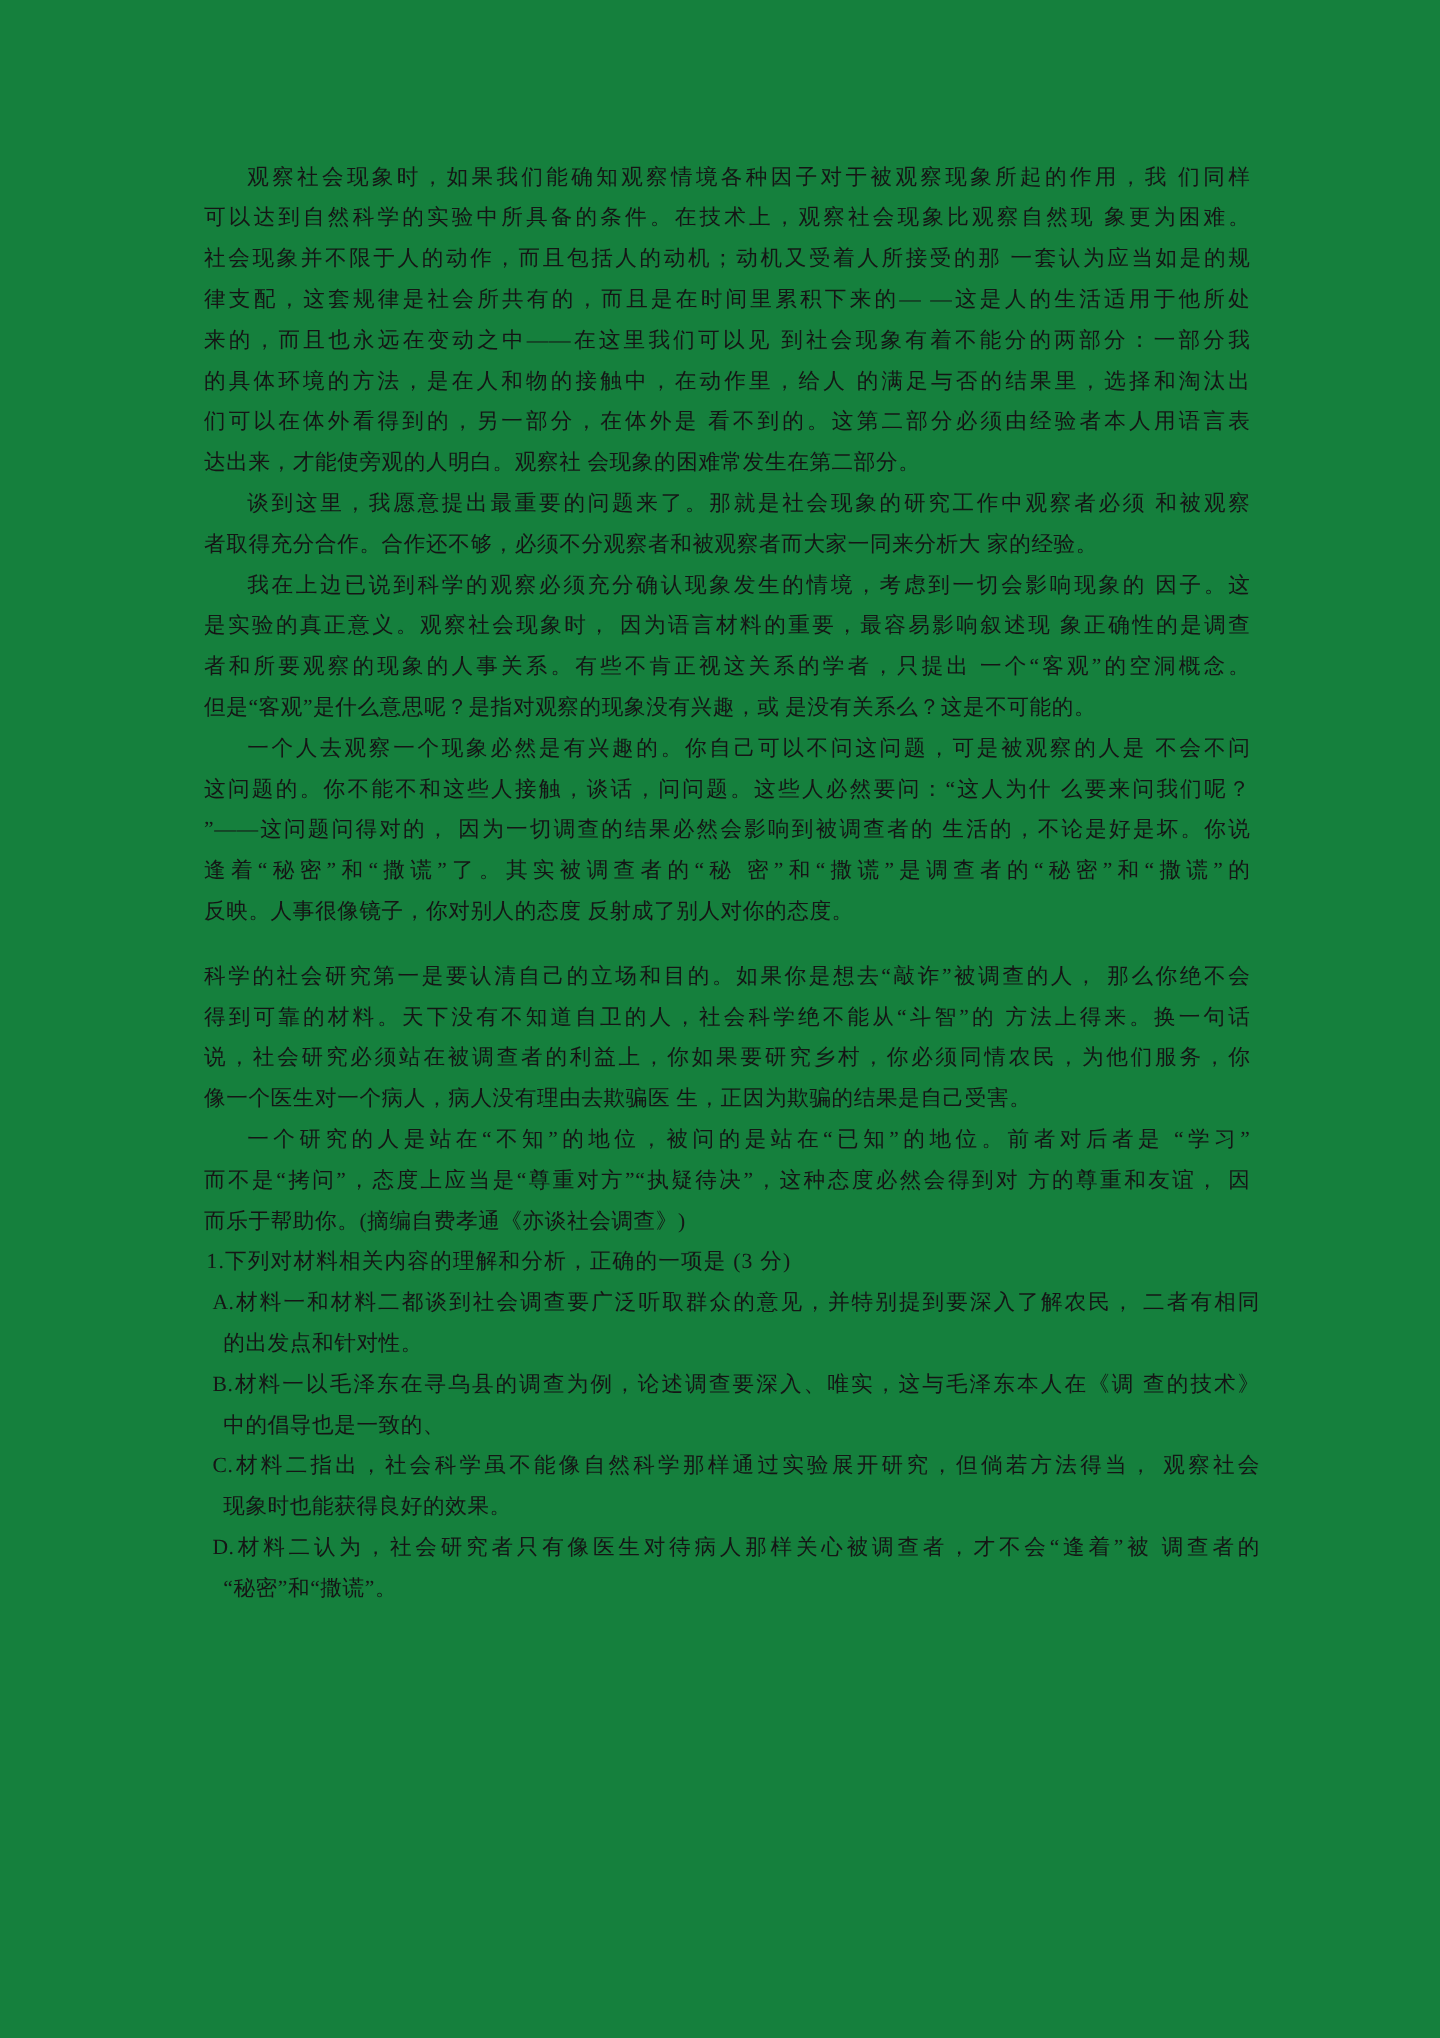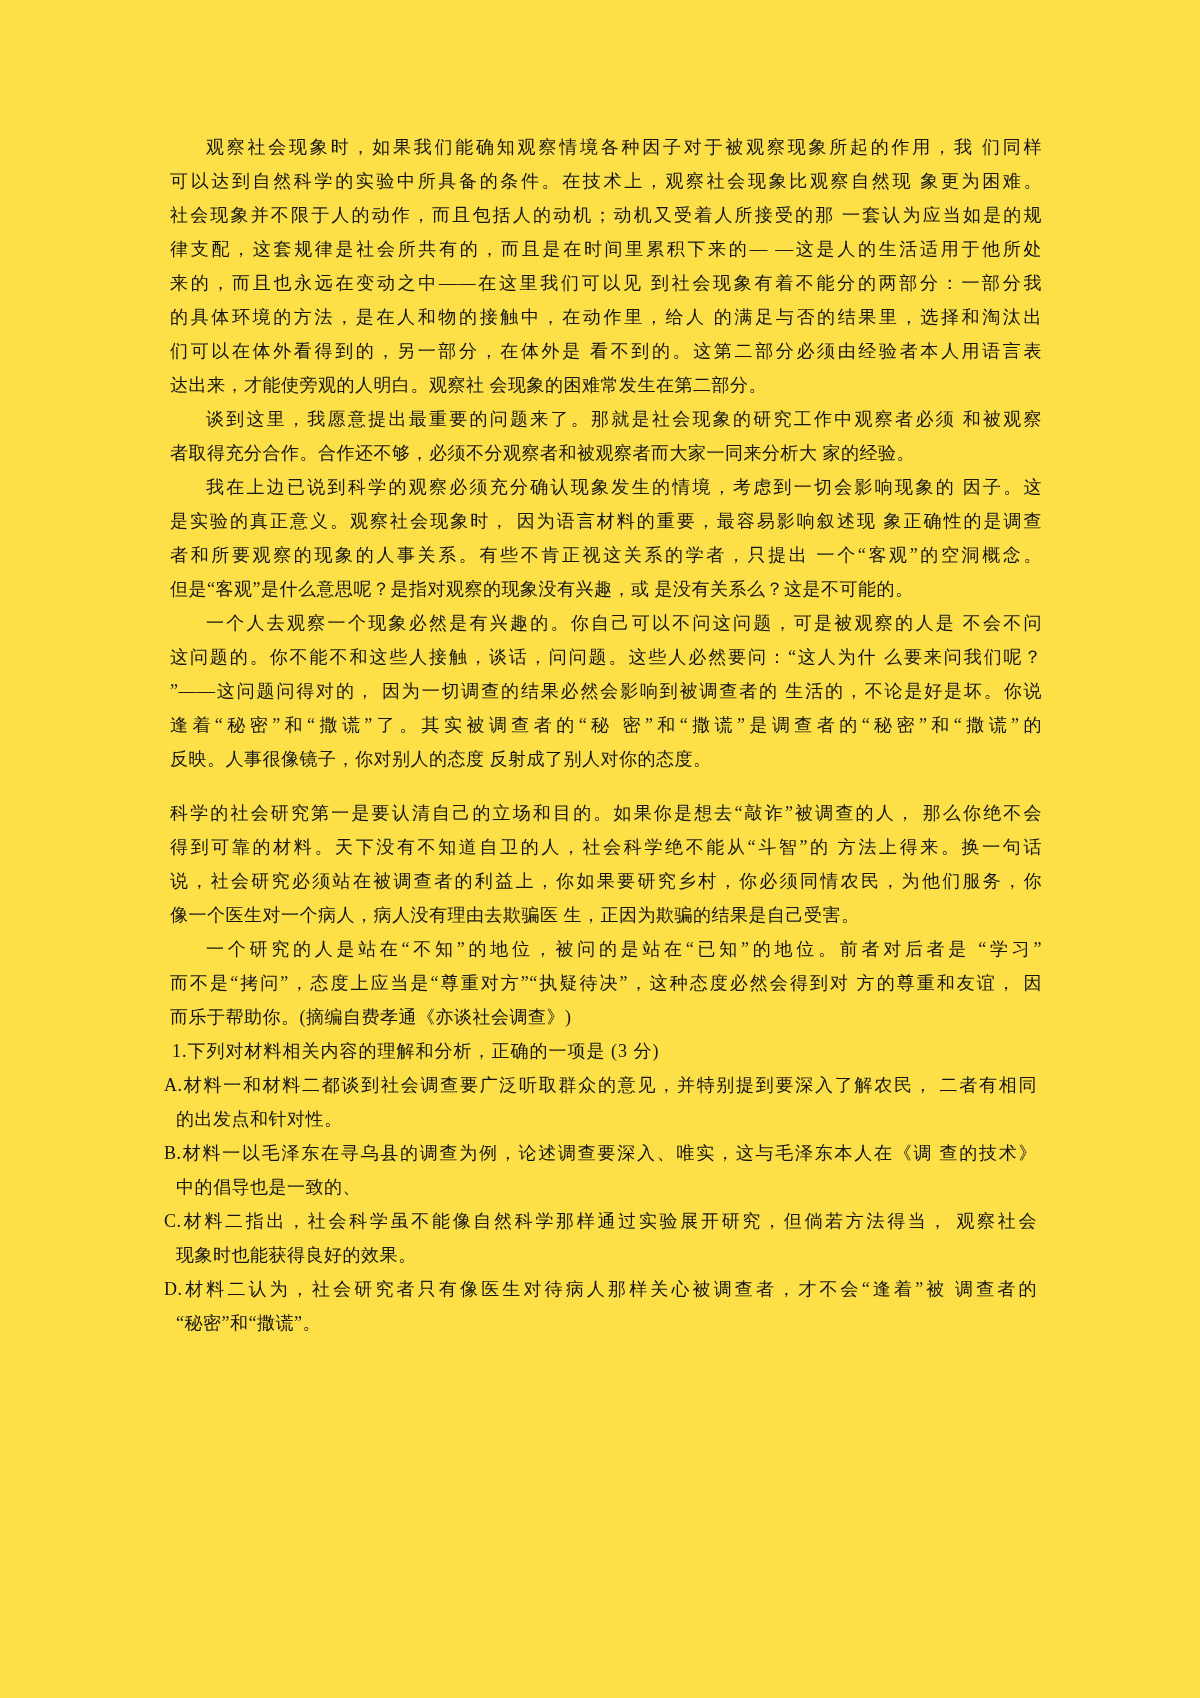--- a/index.html
+++ b/index.html
@@ -4,21 +4,21 @@
 <style>
   html, body {
     margin: 0;
     padding: 0;
     background: #ffffff;
   }
   .page {
     position: relative;
     width: 1200px;
     height: 1698px;
-    background: #fde047;
+    background: #15803d;
     font-family: "Liberation Serif", "DejaVu Serif", serif;
     color: #151515;
     overflow: hidden;
   }
   .content {
     position: absolute;
     left: 160px;
     top: 130px;
     width: 884px;
   }
@@ -40,25 +40,25 @@
     text-indent: 2em;
   }
   .gap-before {
     margin-top: 20px;
   }
   .stem {
     margin-left: 12px;
     letter-spacing: 1px;
   }
   .opt-first {
-    margin-left: 4px;
+    margin-left: 17px;
     width: 873px;
   }
   .opt-cont {
-    margin-left: 16px;
+    margin-left: 26px;
     width: 856px;
   }
   .q2-opt {
     margin-top: 6px;
     letter-spacing: 3px;
   }
 </style>
 </head>
 <body>
 

